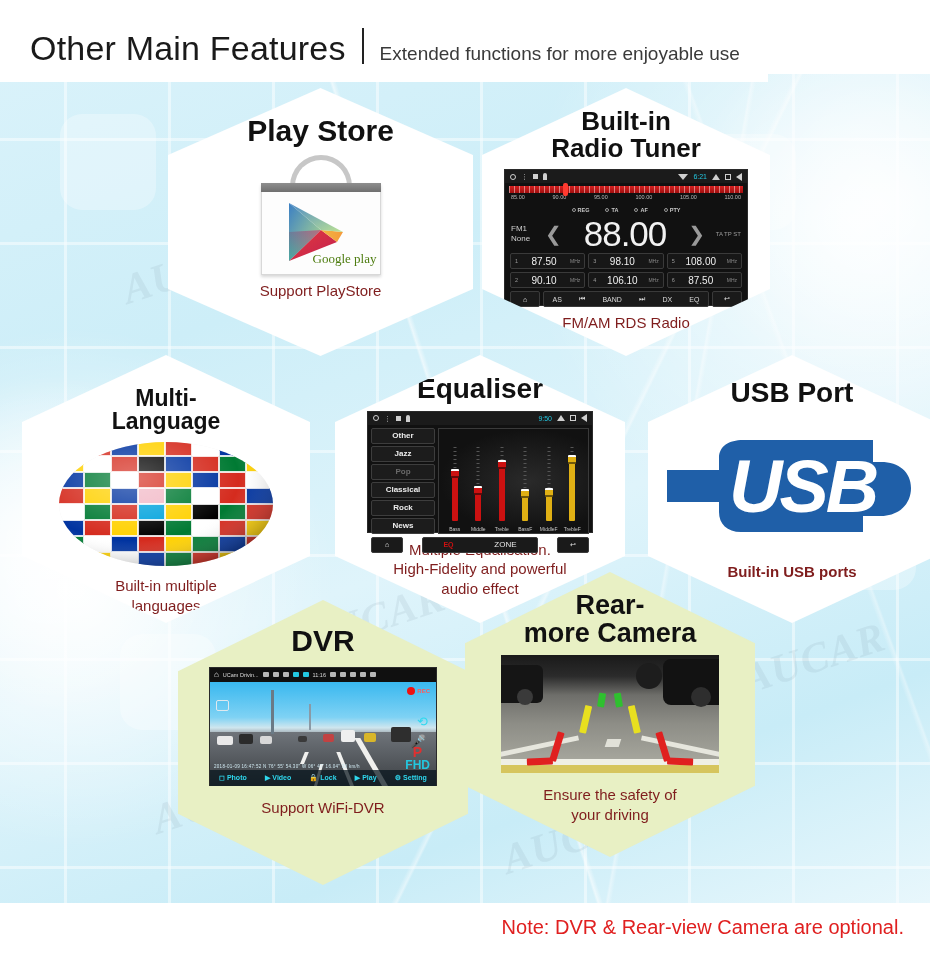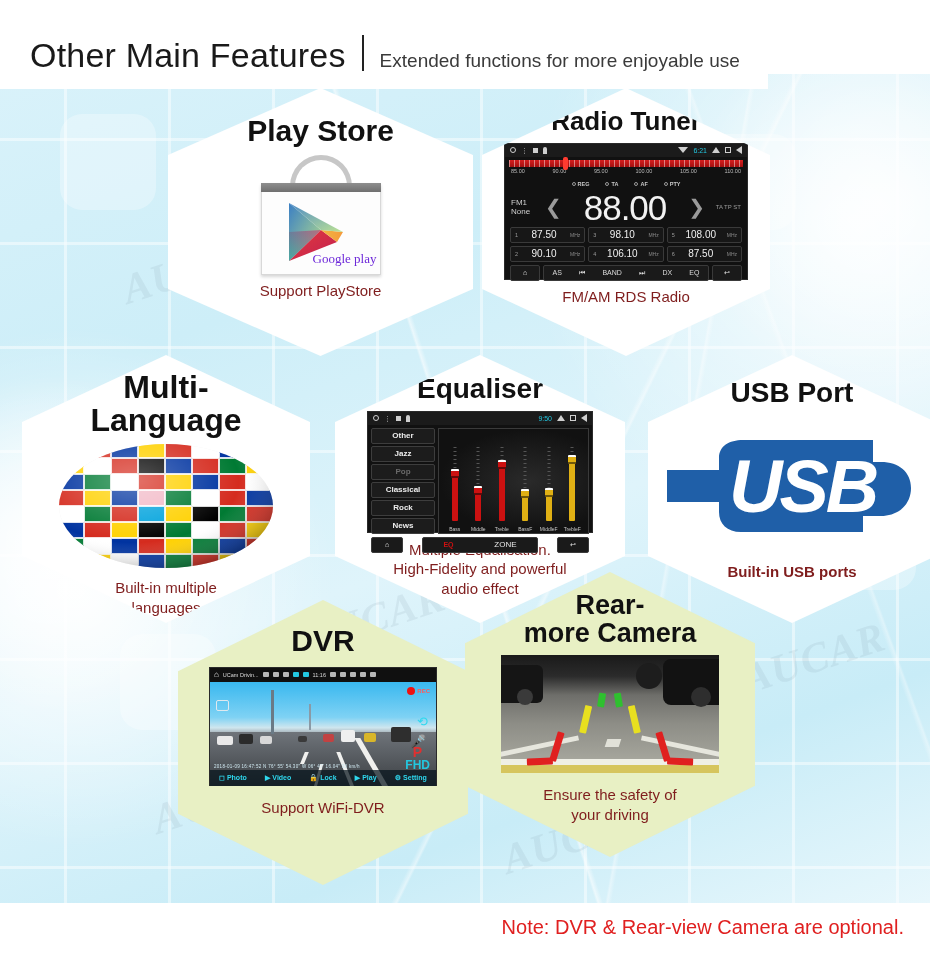--- a/index.html
+++ b/index.html
@@ -46,21 +46,21 @@
     background: radial-gradient(circle, rgba(255,255,255,.8) 0%, rgba(255,255,255,0) 70%); }
 
   .wm {
     position: absolute; color: rgba(120,150,165,.13);
     font-family: "Liberation Serif", serif; font-style: italic;
     font-size: 42px; font-weight: bold; letter-spacing: 1px;
     transform: rotate(-18deg); white-space: nowrap; user-select: none;
   }
 
   
-  .header { position: absolute; left: 0; top: 15px; width: 768px; height: 74px; background:#fff; }
+  .header { position: absolute; left: 0; top: 8px; width: 768px; height: 74px; background:#fff; }
   .header-inner { position:absolute; left: 30px; top: 16px; display: flex; align-items: baseline; }
   .h-title {
     font-size: 34px; font-weight: 400; color: #1a1a1a; letter-spacing: .2px;
     font-family: "Liberation Sans", sans-serif;
   }
   .h-div { width: 2px; height: 36px; background: #222; margin: 0 16px; position: relative; top: 4px; }
   .h-sub { font-size: 19px; color: #3a3a3a; }
 
   
   .hex {
@@ -90,21 +90,21 @@
     background: #fdfdfd; border: 1px solid #d8d8d8;
     box-shadow: 0 2px 3px rgba(0,0,0,.16);
   }
   .bag-top {
     position: absolute; left: 4px; top: 28px; width: 120px; height: 9px;
     background: linear-gradient(#8e8e8e,#6f6f6f);
   }
   .gp-tri { position: absolute; left: 30px; top: 46px; width: 58px; height: 62px; }
   .gp-label {
     position: absolute; left: 0; right: 8px; bottom: 8px; text-align: right;
-    font-family: "Liberation Serif", serif; font-size: 13px; color: #6d28d9;
+    font-family: "Liberation Serif", serif; font-size: 13px; color: #4d7c0f;
   }
 
   
   .unit { background:#111; border:1px solid #2a2a2a; position: relative; }
   .sysbar { height: 13px; background:#1b1b1b; display:flex; align-items:center; padding:0 5px; gap:5px; }
   .sysbar .si { width:6px; height:6px; border:1px solid #cfcfcf; border-radius:50%; }
   .sysbar .dots { color:#cfcfcf; font-size:7px; line-height:7px; letter-spacing:0; }
   .sysbar .sq { width:5px; height:5px; background:#cfcfcf; }
   .sysbar .pin { width:4px; height:7px; background:#cfcfcf; border-radius:2px 2px 0 0; }
   .sysbar .spacer { flex:1; }
@@ -271,20 +271,21 @@
       </svg>
       <div class="gp-label">Google play</div>
     </div>
     <div class="hex-cap" style="margin-top:6px;">Support PlayStore</div>
   </div>
 </div>
 
 <div class="hex" style="left:482px; top:88px; width:288px; height:268px;">
   <div class="hex-inner">
     <div class="hex-title" style="font-size:26px; margin-top:20px;">
+      <div>Built-in</div>
       <div>Radio Tuner</div>
     </div>
     <div class="unit" style="width:244px; height:137px; margin-top:8px;">
       <div class="sysbar">
         <span class="si"></span>
         <span class="dots">⋮</span>
         <span class="sq"></span>
         <span class="pin"></span>
         <span class="spacer"></span>
         <span class="wifi"></span>
@@ -378,21 +379,21 @@
         </div>
         <div class="rb-btn" style="width:30px;">↩</div>
       </div>
     </div>
     <div class="hex-cap" style="margin-top:7px;">FM/AM RDS Radio</div>
   </div>
 </div>
 
 <div class="hex" style="left:22px; top:355px; width:288px; height:268px;">
   <div class="hex-inner">
-    <div class="hex-title" style="font-size:32px; margin-top:16px;">
+    <div class="hex-title" style="font-size:23px; margin-top:32px;">
       <div>Multi-</div>
       <div>Language</div>
     </div>
     <svg width="218" height="128" viewBox="0 0 218 128" style="margin-top:6px;">
       <defs>
         <clipPath id="globeClip">
             <ellipse cx="109" cy="64" rx="107" ry="62"></ellipse>
           </clipPath>
         <radialGradient id="globeShade" cx="35%" cy="30%" r="78%">
           <stop offset="0" stop-color="#fff" stop-opacity=".34"></stop>

